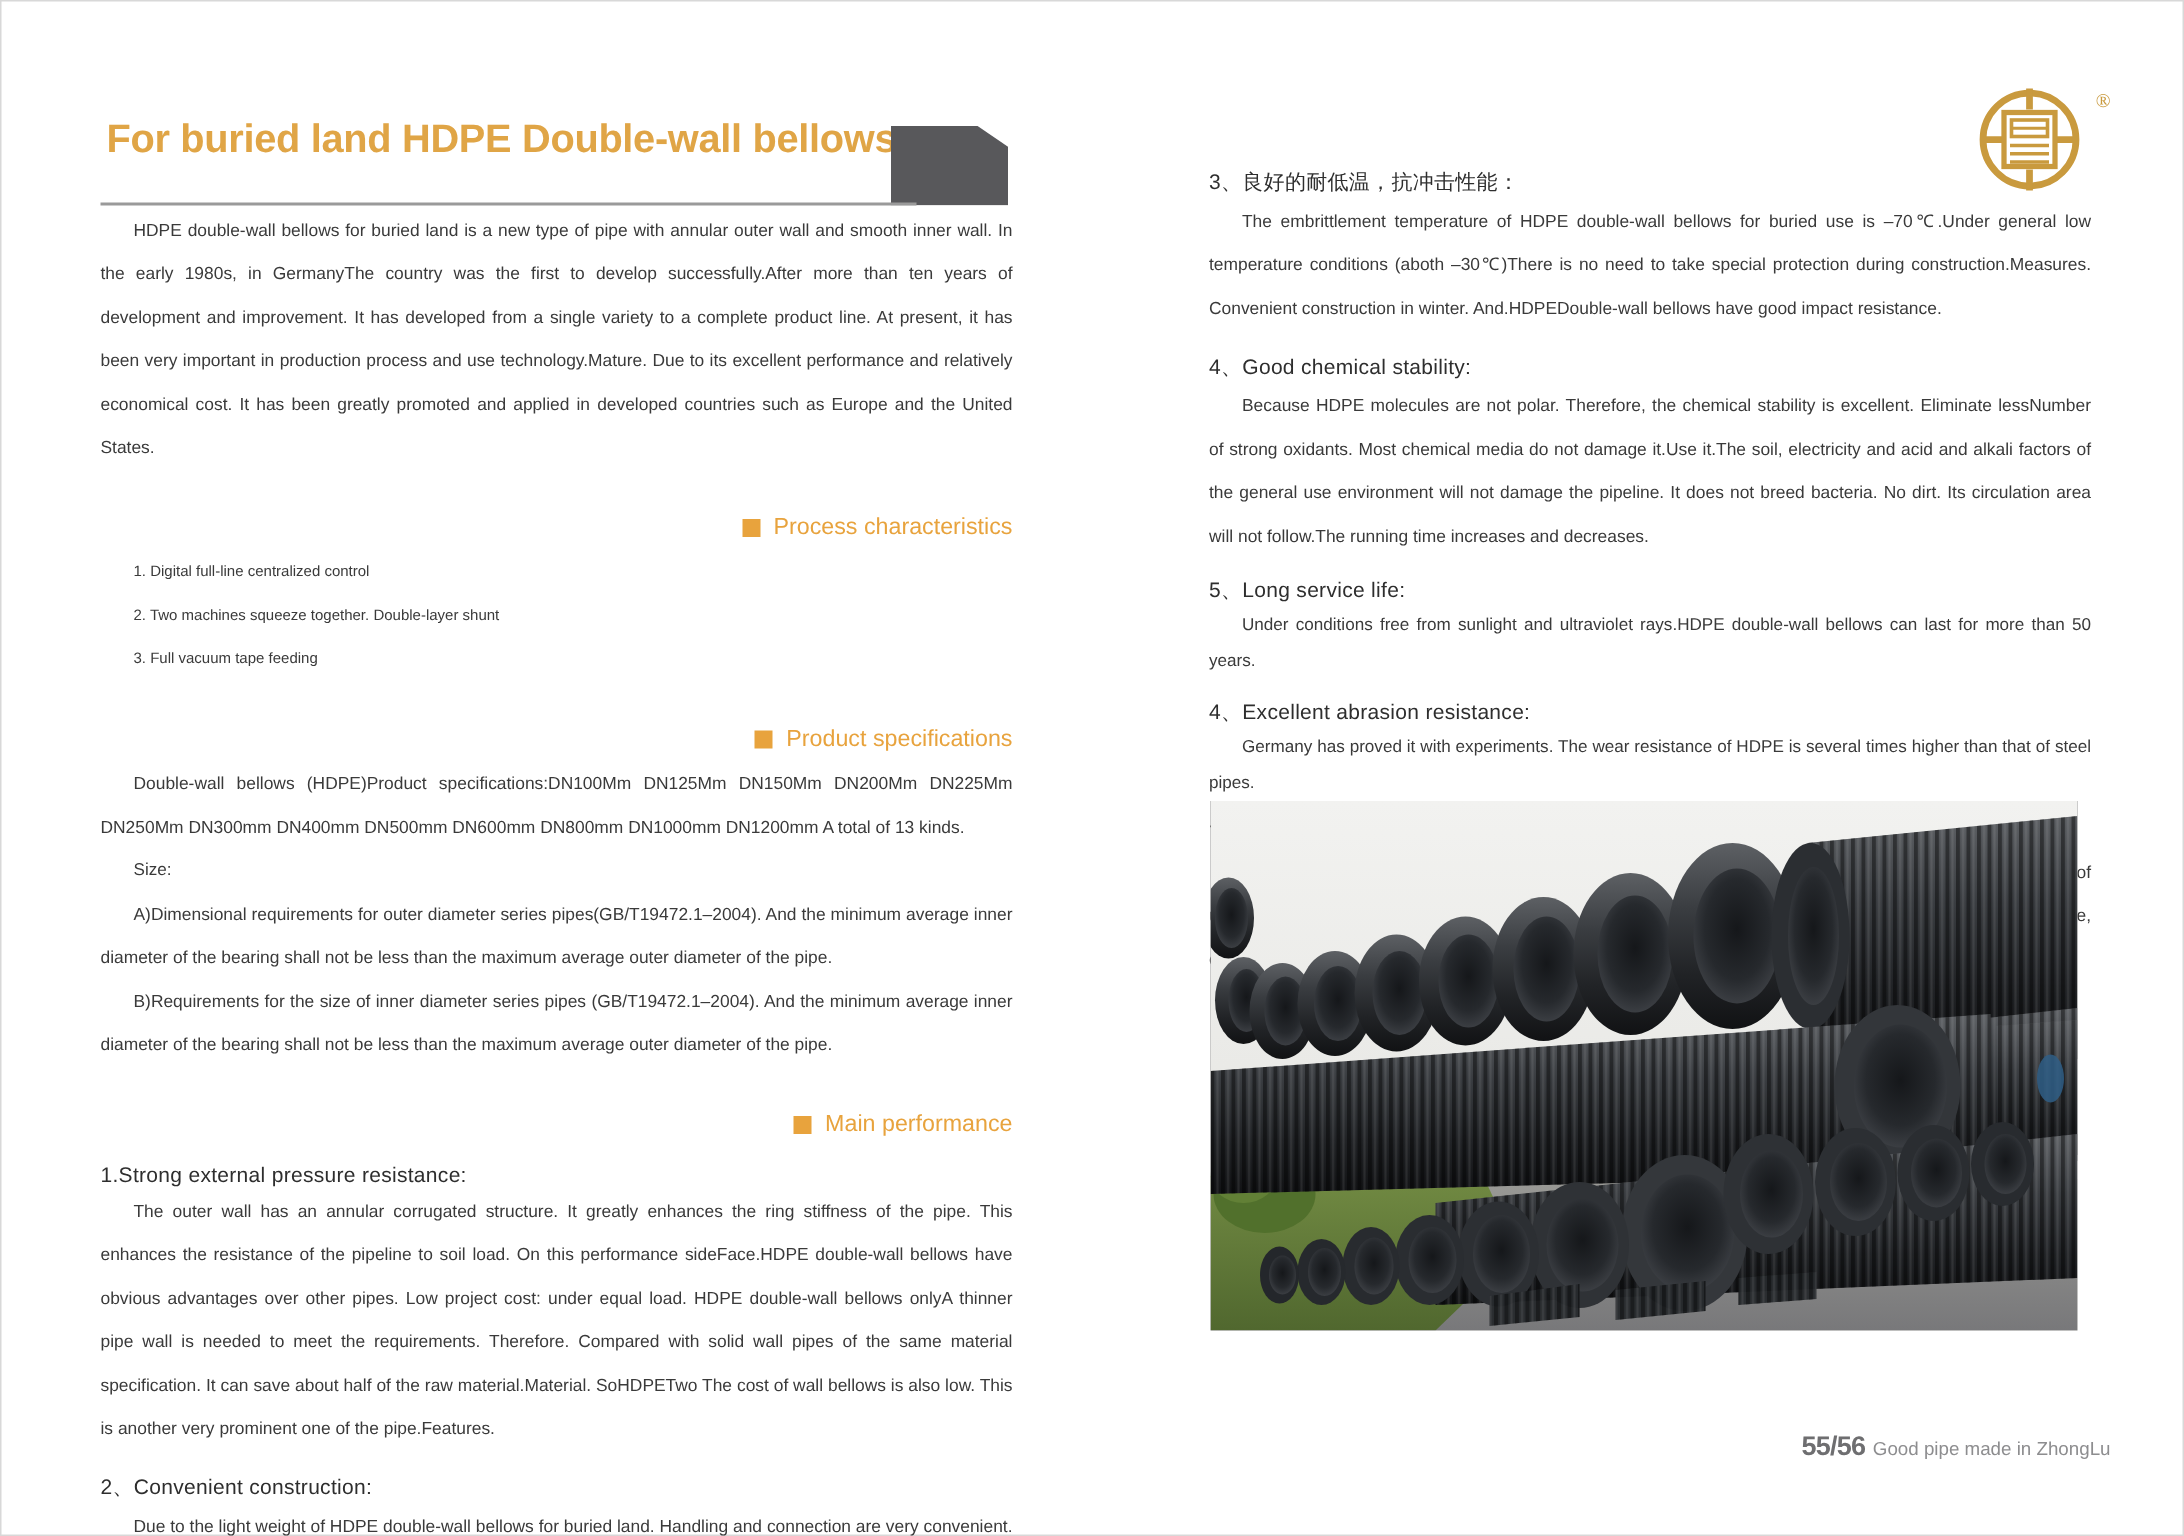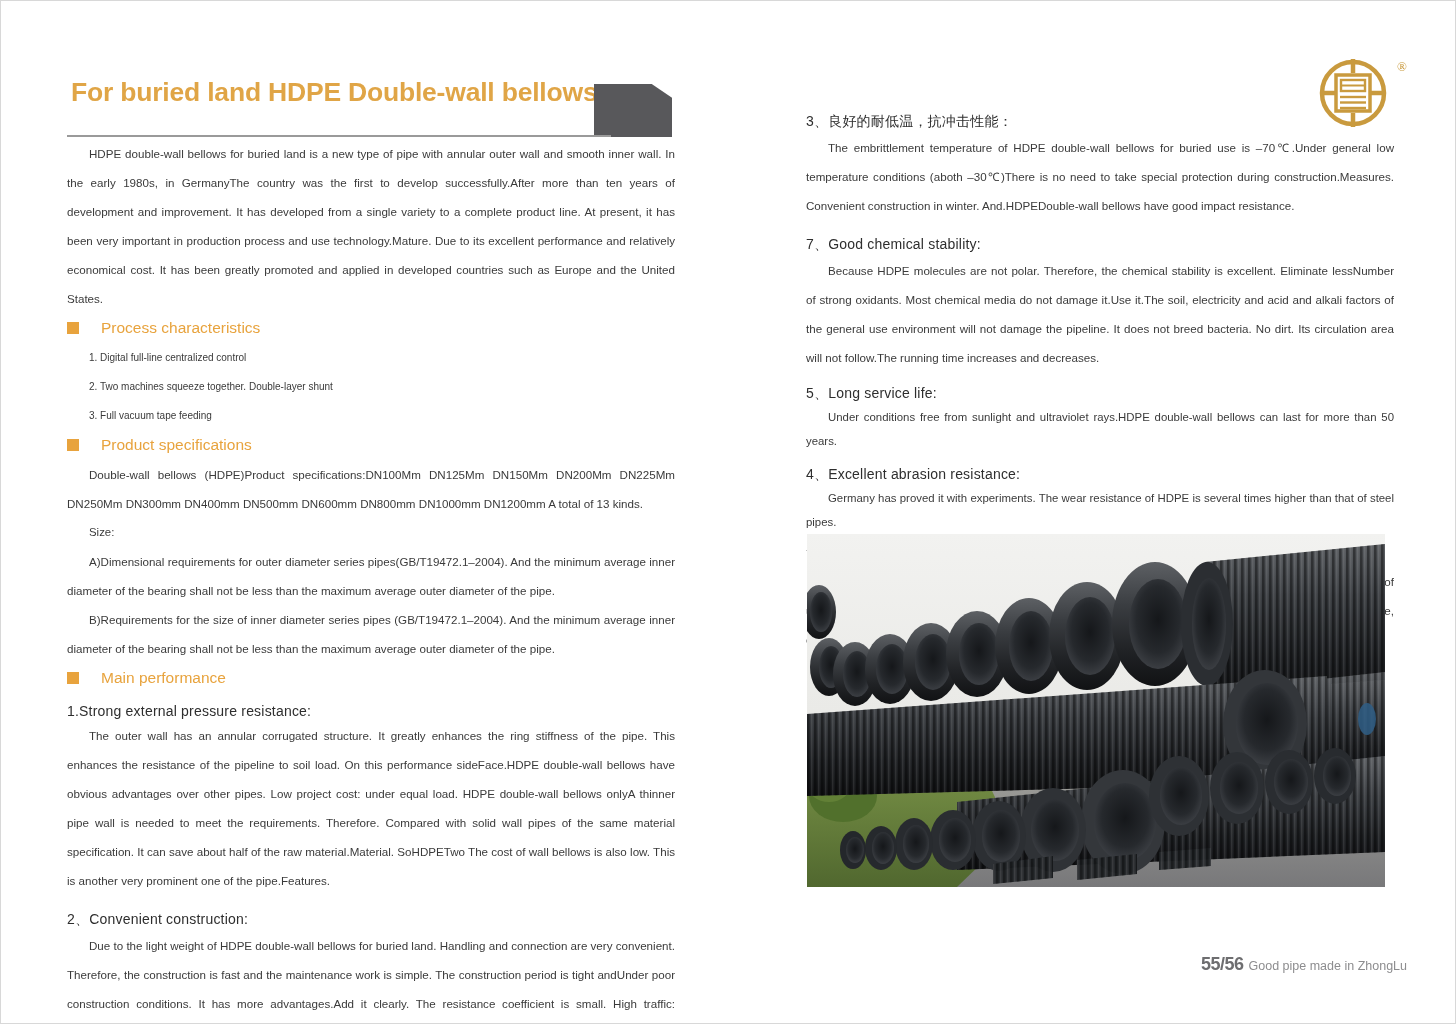--- a/index.html
+++ b/index.html
@@ -78,22 +78,23 @@
     text-align: justify;
     text-justify: inter-word;
     margin: 0;
     font-family: "Liberation Sans", sans-serif;
   }
   .body-para.indent { text-indent: 22px; }
 
   .sec-head {
     display: flex;
     align-items: center;
-    gap: 22px;
-    margin: 6px 0 6px 0;
+    gap: 9px;
+    margin: 30px 0 6px 0;
+    justify-content: flex-end;
   }
   .sec-bullet {
     width: 12px;
     height: 12px;
     background: #E8A33D;
     flex: 0 0 auto;
   }
   .sec-head-text {
     font-size: 15.5px;
     color: #E8A33D;
@@ -245,21 +246,21 @@
 
     <div class="sub-head">2、Convenient construction:</div>
     <p class="body-para indent">Due to the light weight of HDPE double-wall bellows for buried land. Handling and connection are very convenient. Therefore, the construction is fast and the maintenance work is simple. The construction period is tight andUnder poor construction conditions. It has more advantages.Add it clearly. The resistance coefficient is small. High traffic: adoptedPolyethyleneFor materialsHDPEDouble-wall bellows have the same caliber.Other pipes can pass through greater flow. In other words. Under the same traffic requirements. A relatively small HDPE double-wall bellows can be used.</p>
   </div>
 
   <div class="col-right">
 
     <div class="sub-head" style="margin-top:0;">3、良好的耐低温，抗冲击性能：</div>
     <p class="body-para indent">The embrittlement temperature of HDPE double-wall bellows for buried use is –70℃.Under general low temperature conditions (aboth –30℃)There is no need to take special protection during construction.Measures. Convenient construction in winter. And.HDPEDouble-wall bellows have good impact resistance.</p>
 
-    <div class="sub-head">7、Good chemical stability:</div>
+    <div class="sub-head">4、Good chemical stability:</div>
     <p class="body-para indent">Because HDPE molecules are not polar. Therefore, the chemical stability is excellent. Eliminate lessNumber of strong oxidants. Most chemical media do not damage it.Use it.The soil, electricity and acid and alkali factors of the general use environment will not damage the pipeline. It does not breed bacteria. No dirt. Its circulation area will not follow.The running time increases and decreases.</p>
 
     <div class="sub-head tight">5、Long service life:</div>
     <p class="small-para">Under conditions free from sunlight and ultraviolet rays.HDPE double-wall bellows can last for more than 50 years.</p>
 
     <div class="sub-head tight">4、Excellent abrasion resistance:</div>
     <p class="small-para">Germany has proved it with experiments. The wear resistance of HDPE is several times higher than that of steel pipes.</p>
 
     <div class="sub-head tight">7、Appropriate flexure:</div>
     <p class="body-para indent">A certain length of HDPE double-wall bellows can be slightly flexed. It is not affected by a certain degree of uneven settlement on the ground. You don't need pipe fittings.Directly supplemented in a slightly straight groove, etc.</p>

